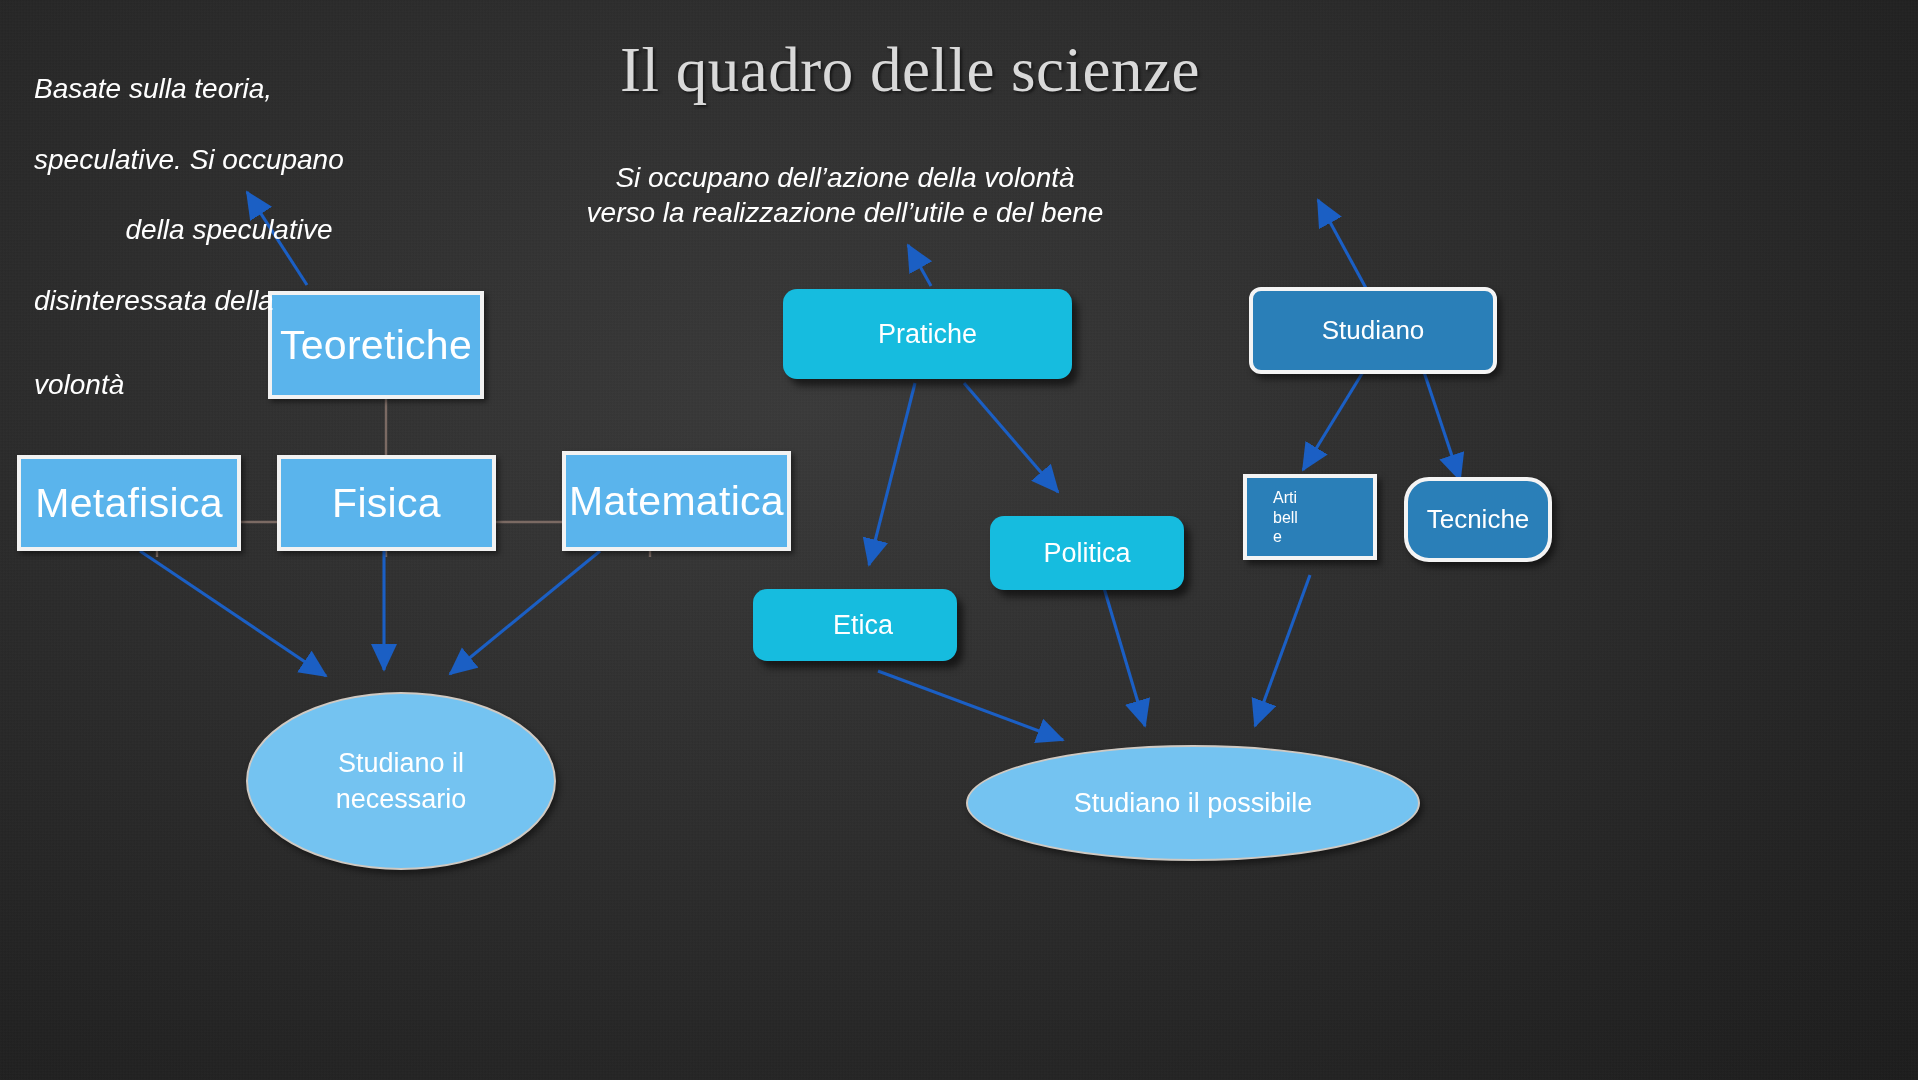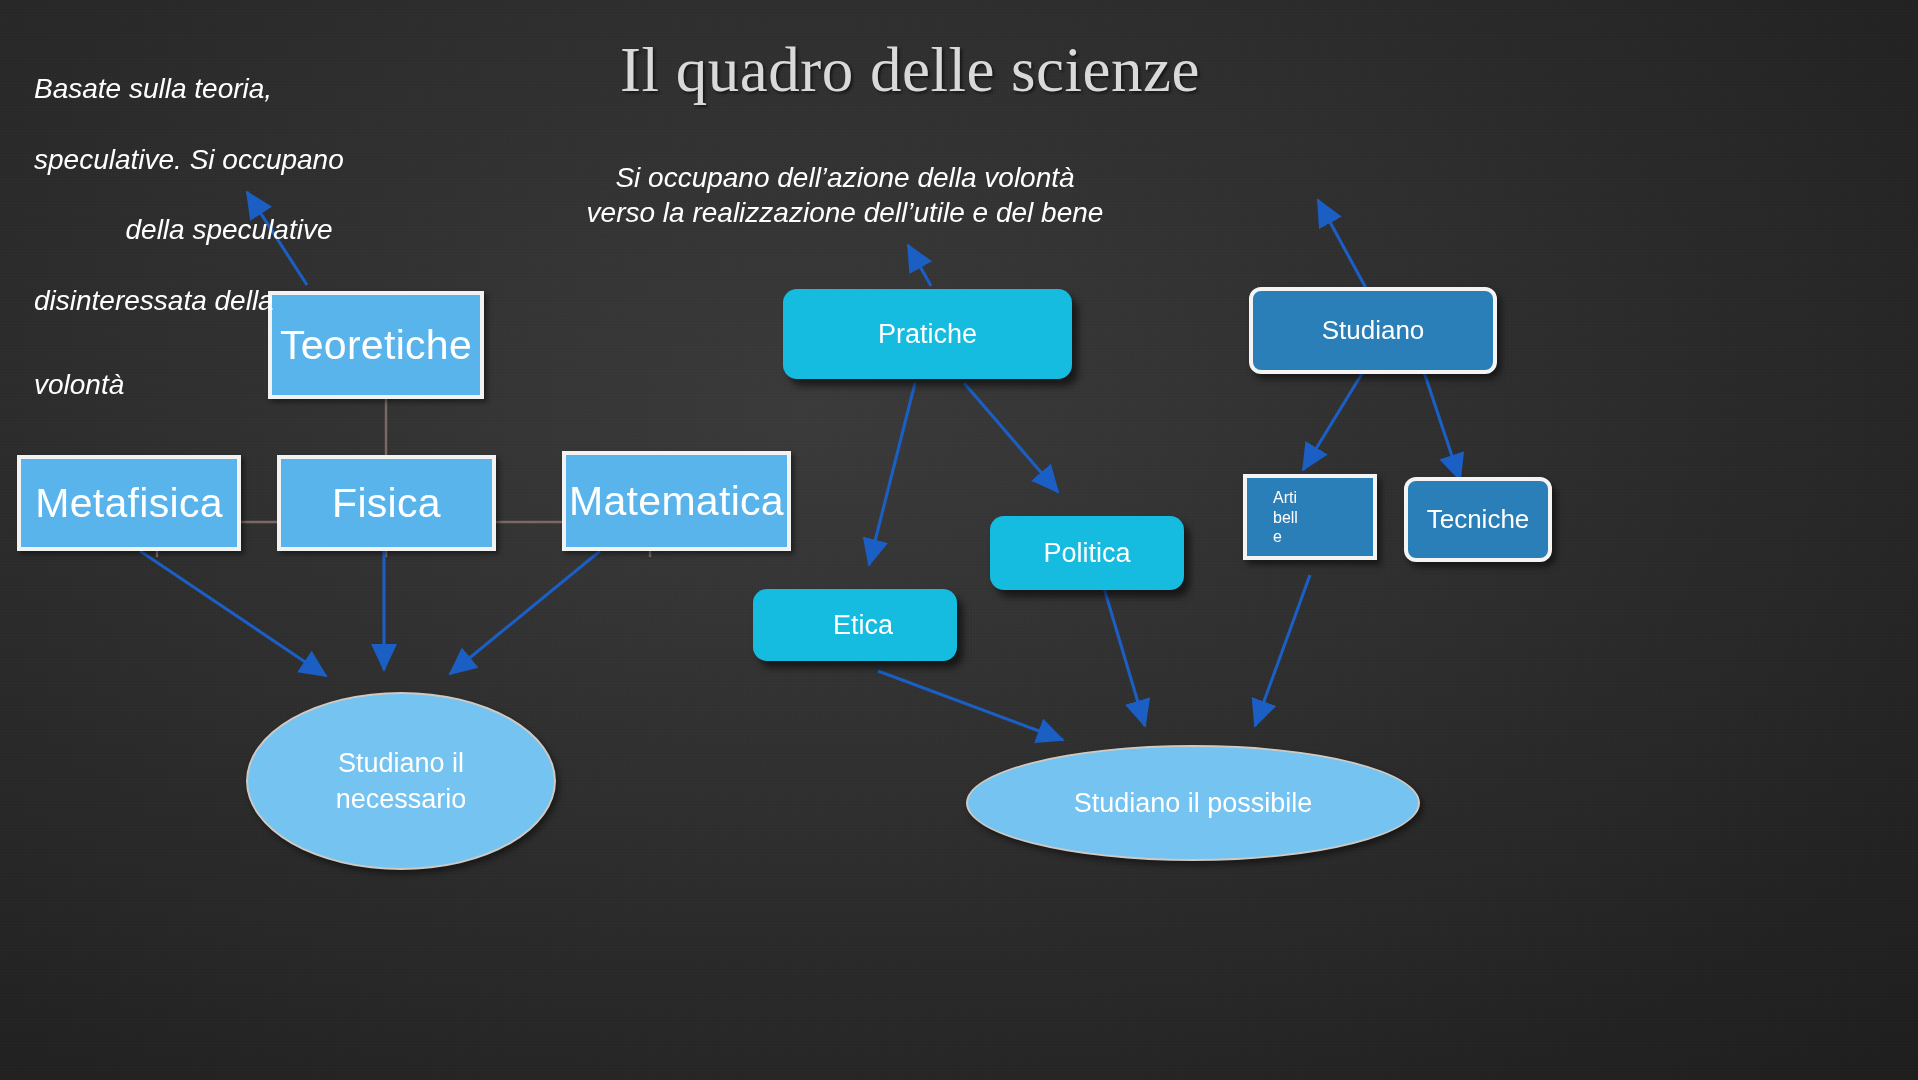--- a/index.html
+++ b/index.html
@@ -263,21 +263,21 @@
   <div class="node round-blue" id="node-poietiche" style="left:1249px; top:287px; width:248px; height:87px;">
     <span>Studiano</span>
   </div>
 
   <div class="node sq-blue" id="node-arti-belle" style="left:1243px; top:474px; width:134px; height:86px;">
     <span>Arti
 bell
 e</span>
   </div>
 
-  <div class="node round-blue" id="node-tecniche" style="left:1404px; top:477px; width:148px; height:85px;">
+  <div class="node round-blue" id="node-tecniche" style="left:1404px; top:477px; width:148px; height:85px;border-radius:25px;">
     <span>Tecniche</span>
   </div>
 
   <div class="ellipse" id="ellipse-right" style="left:966px; top:745px; width:450px; height:112px;">
     <span>Studiano il possibile</span>
   </div>
 
   <div class="ellipse" id="ellipse-left" style="left:246px; top:692px; width:306px; height:174px;">
     <span>Studiano il
 necessario</span>

